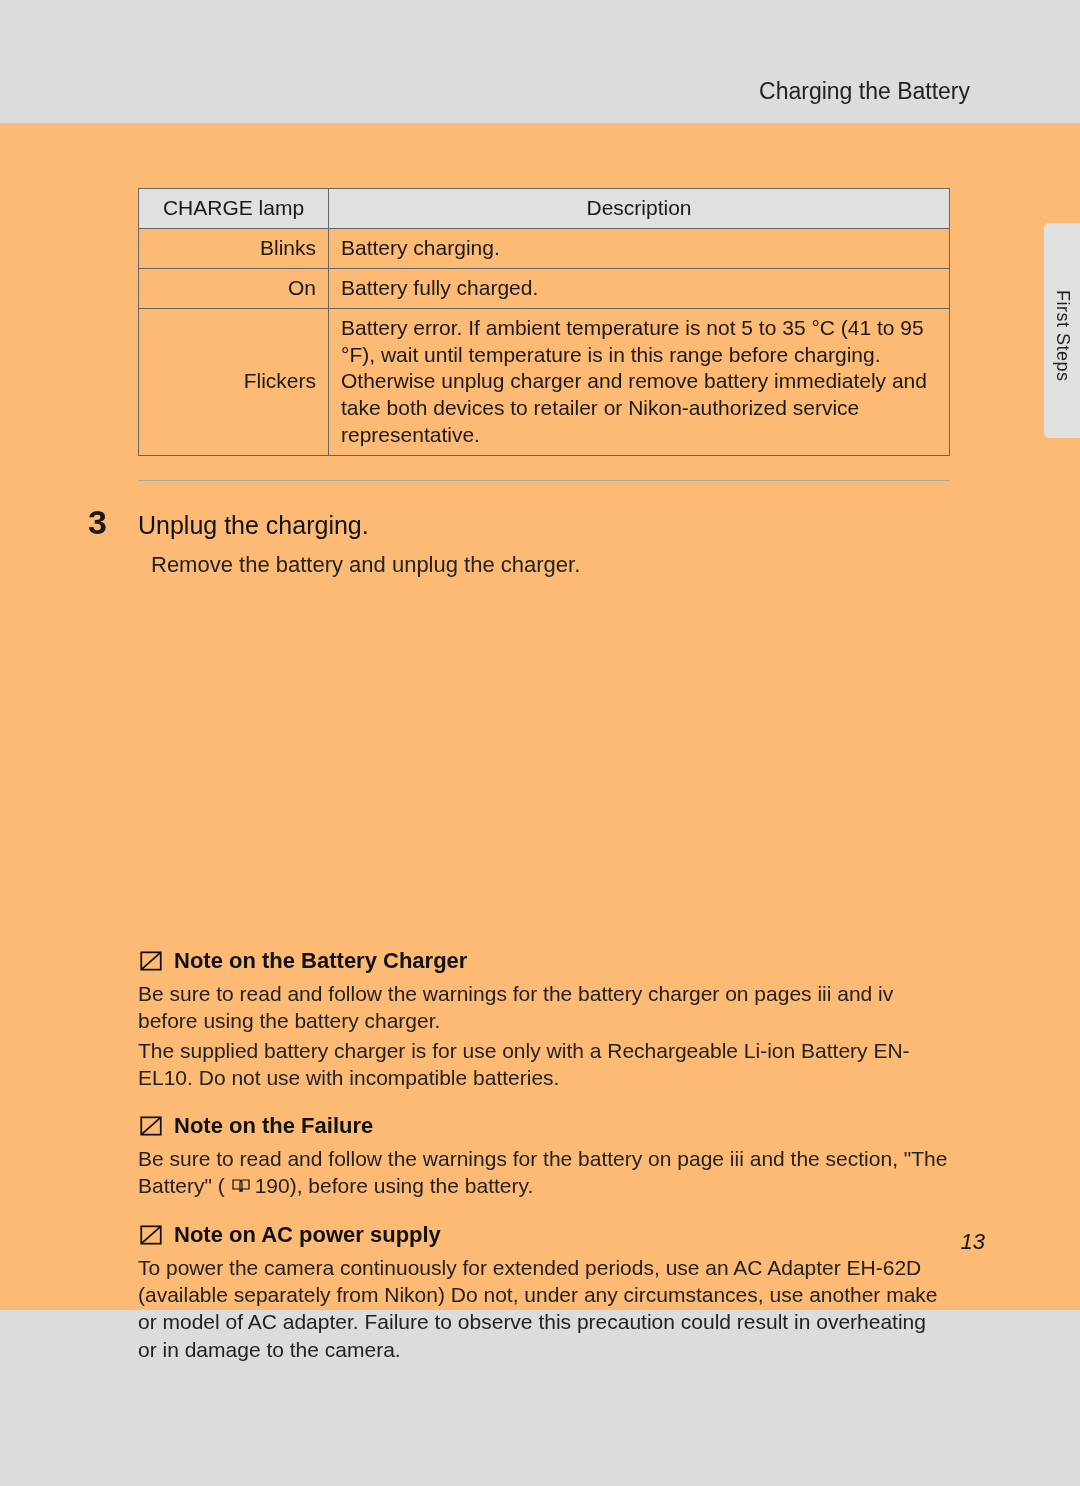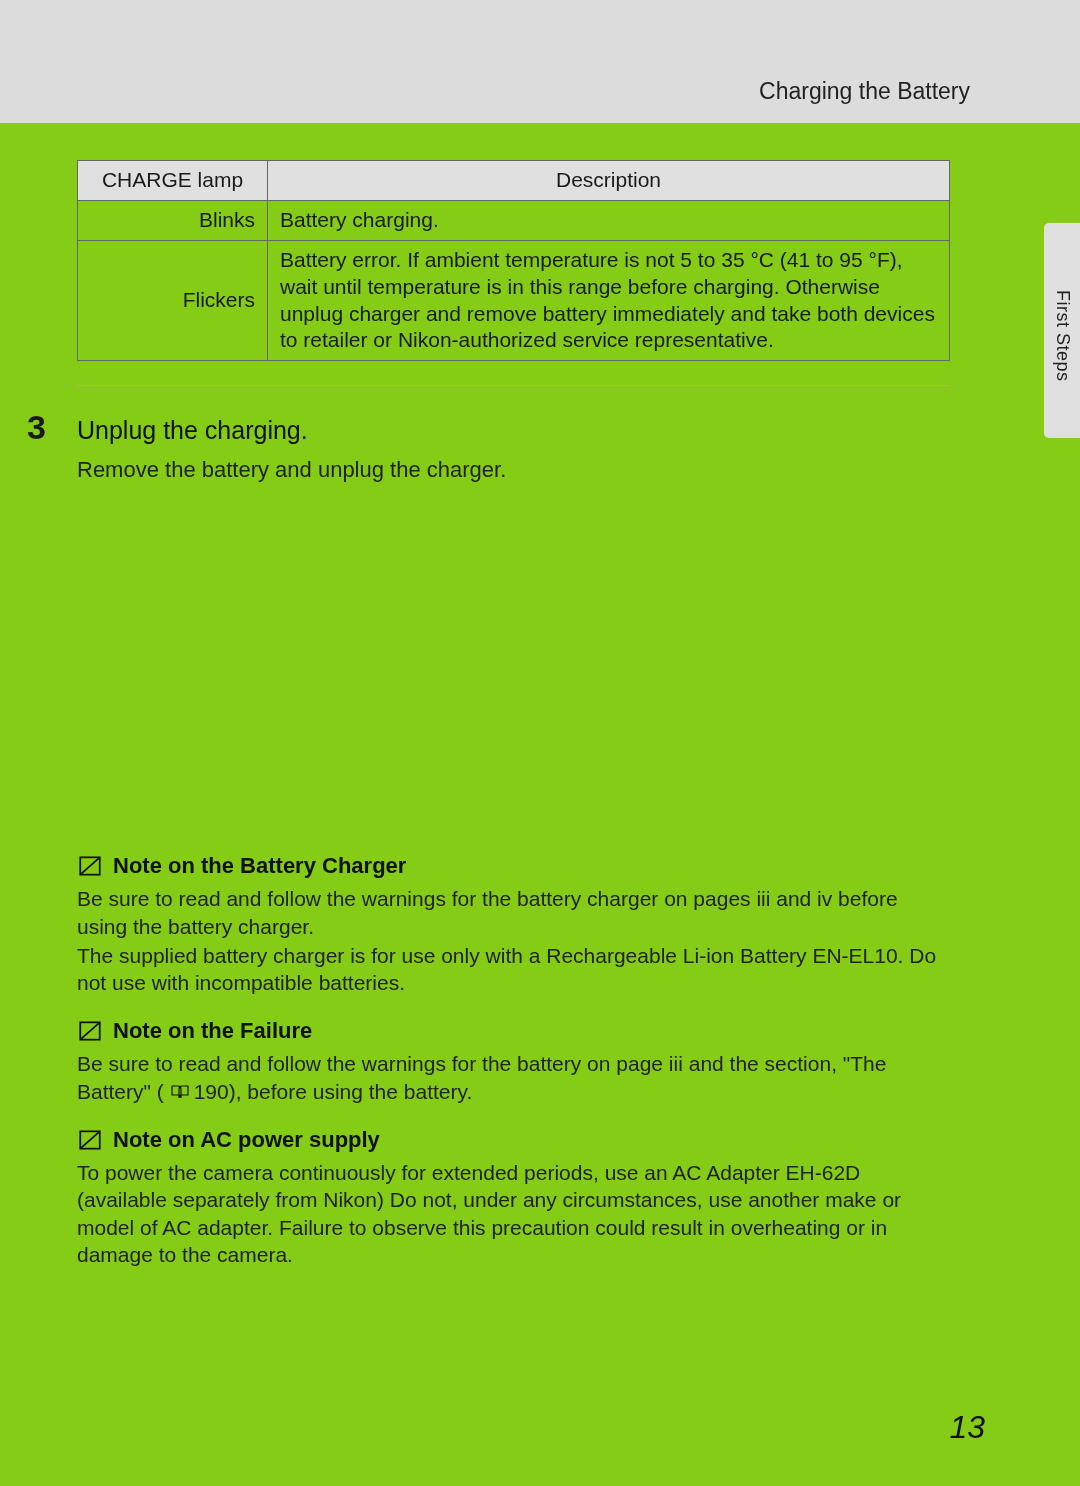--- a/index.html
+++ b/index.html
@@ -6,24 +6,24 @@
   body {
     background: #dcdcdc;
     font-family: "Segoe UI", "Helvetica Neue", Arial, sans-serif;
     color: #1a1a1a;
     width: 1080px;
     height: 1486px;
     position: relative;
   }
   .page {
     width: 1080px;
-    height: 1486px;
-    background: #84cc16;
+    height: 1310px;
+    background: #fdba74;
     position: relative;
-    padding: 0 90px 0 37px;
+    padding: 0 90px 0 98px;
   }
   .top-gray {
     position: absolute;
     top: 0; left: 0;
     width: 1080px;
     height: 123px;
     background: #dcdcdc;
   }
   .running-header {
     position: absolute;
@@ -55,20 +55,21 @@
     position: relative;
     padding-top: 160px;
     padding-left: 40px;
     padding-right: 40px;
   }
   table.charge {
     width: 100%;
     border-collapse: collapse;
     font-size: 21px;
     line-height: 1.28;
+    margin-top: 28px;
   }
   table.charge th, table.charge td {
     border: 1px solid #666;
     padding: 6px 12px;
     vertical-align: middle;
   }
   table.charge th {
     background: #e0e0e0;
     font-weight: normal;
     text-align: center;
@@ -100,21 +101,21 @@
     margin-left: -50px;
   }
   .step-title {
     font-size: 25px;
     font-weight: 400;
     color: #111;
   }
   .step-body {
     font-size: 22px;
     margin-top: 12px;
-    margin-left: 0px;
+    margin-left: 13px;
     color: #222;
   }
   .notes {
     margin-top: 370px;
   }
   .note-block {
     margin-top: 22px;
   }
   .note-title-row {
     display: flex;
@@ -140,23 +141,23 @@
   }
   .note-text p { margin-bottom: 2px; }
   .page-ref {
     display: inline-block;
     width: 20px; height: 18px;
     vertical-align: -2px;
     margin-right: 4px;
   }
   .page-number {
     position: absolute;
-    bottom: 40px;
+    bottom: 55px;
     right: 95px;
-    font-size: 32px;
+    font-size: 22px;
     font-style: italic;
     color: #111;
   }
 </style>
 </head>
 <body>
 
 <div class="page">
 
   <div class="top-gray"></div>
@@ -171,20 +172,24 @@
       <thead>
         <tr>
           <th>CHARGE lamp</th>
           <th>Description</th>
         </tr>
       </thead>
       <tbody>
         <tr>
           <td class="lamp">Blinks</td>
           <td class="desc">Battery charging.</td>
+        </tr>
+        <tr>
+          <td class="lamp">On</td>
+          <td class="desc">Battery fully charged.</td>
         </tr>
         <tr>
           <td class="lamp">Flickers</td>
           <td class="desc">Battery error. If ambient temperature is not 5 to 35 °C (41 to 95 °F), wait until temperature is in this range before charging. Otherwise unplug charger and remove battery immediately and take both devices to retailer or Nikon-authorized service representative.</td>
         </tr>
       </tbody>
     </table>
 
     <hr class="sep">
 

